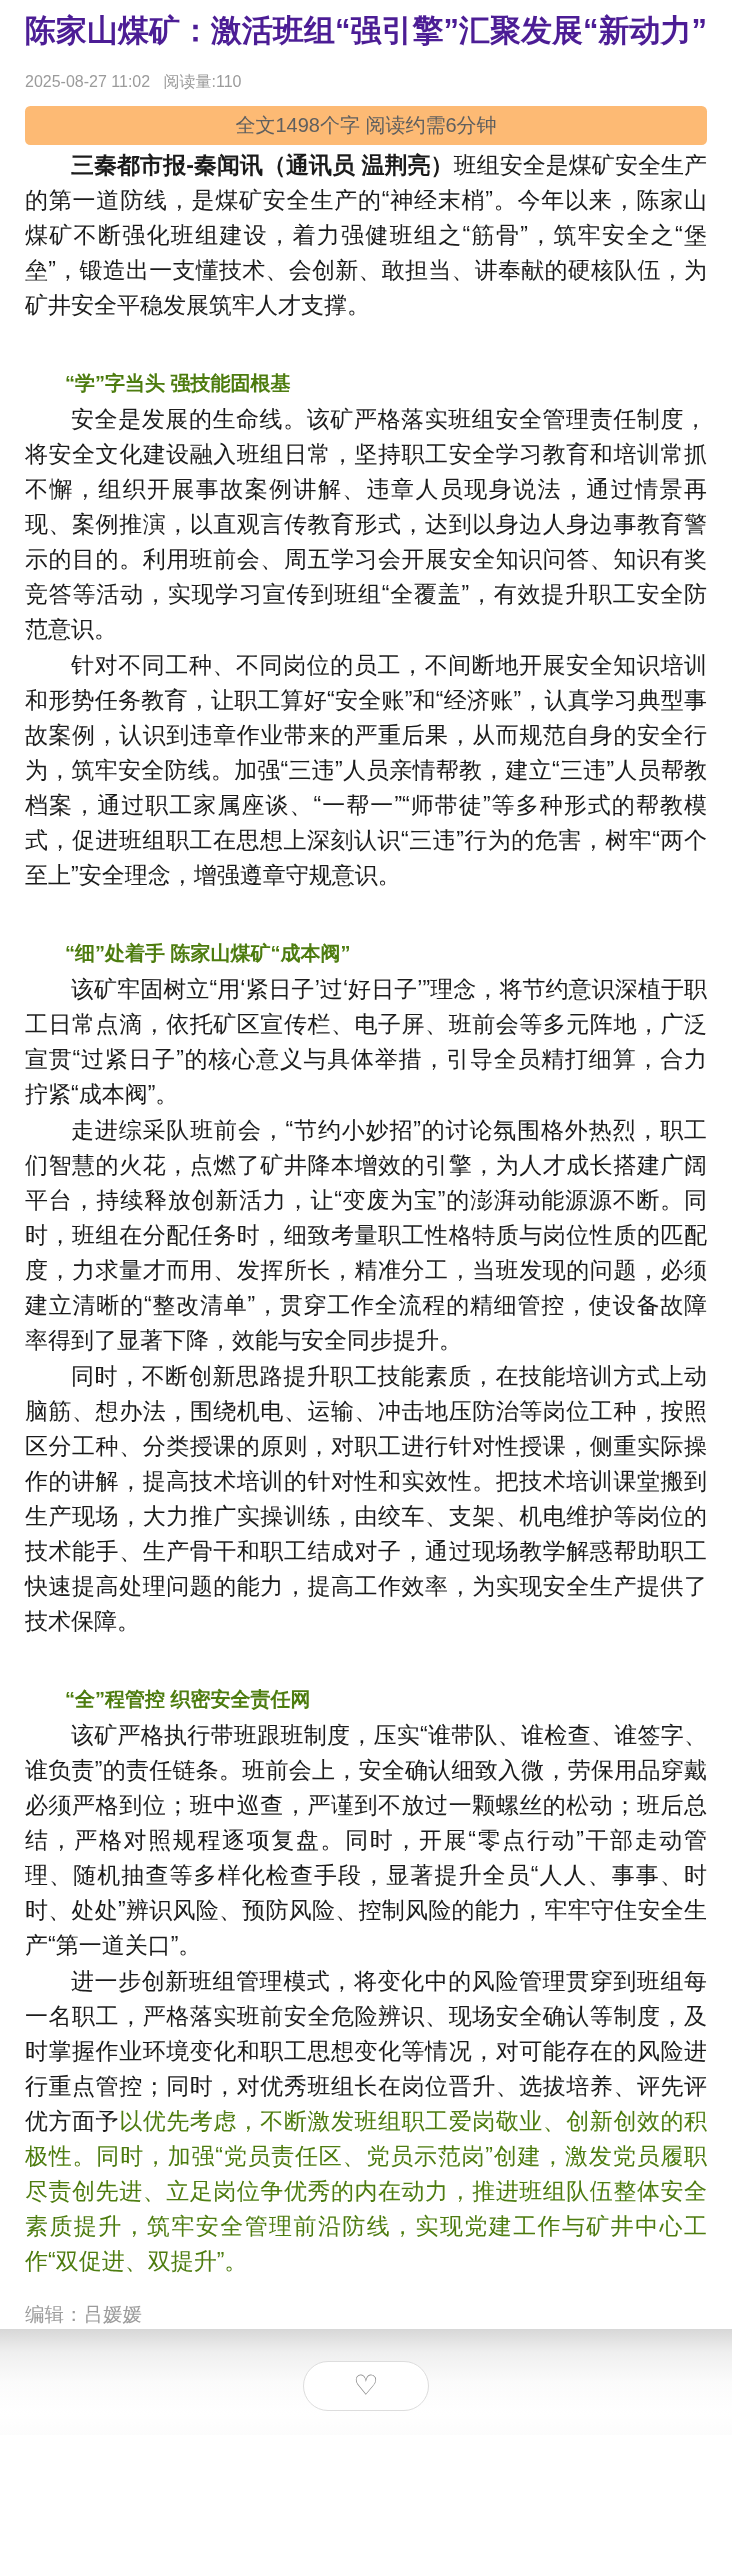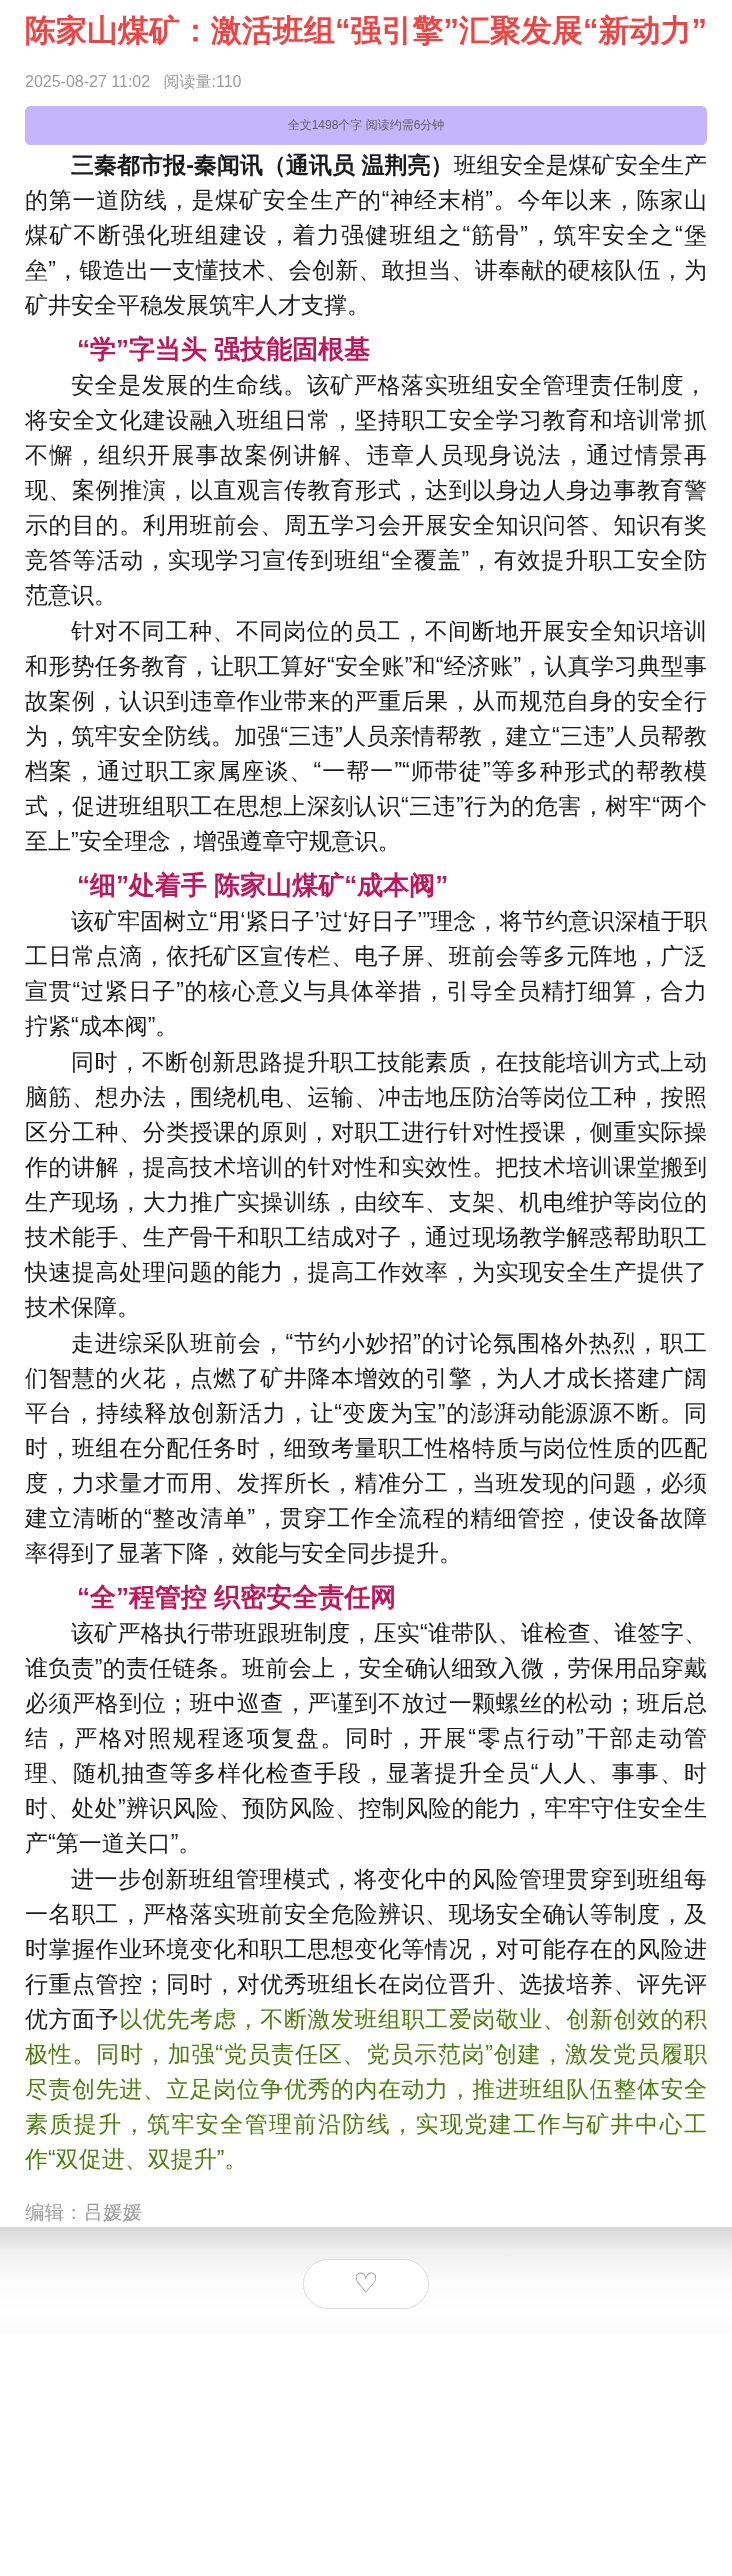--- a/index.html
+++ b/index.html
@@ -15,57 +15,57 @@
     width:732px;
     height:2576px;
     background:#fff;
     overflow:hidden;
   }
   .title {
     margin:8.9px 25px 0;
     font-size:31px;
     line-height:44px;
     font-weight:bold;
-    color:#ef4444;
+    color:#4c1d95;
   }
   .meta {
     margin:17.7px 25px 0;
     font-size:16px;
     color:#9b9b9b;
     line-height:21px;
   }
   .meta .read-count { margin-left:8.9px;margin-top:24px; }
   .summary {
     margin:14px 25px 0;
     height:39px;
     line-height:39px;
-    background:#c4b5fd;
+    background:#fdba74;
     border-radius:5.3px;
     text-align:center;
-    font-size:12px;
+    font-size:20px;
     color:#5f5f5f;
   }
   .article {
     margin:3.5px 25px 0;
     font-size:23px;
     line-height:35px;
     color:#1b1b1b;
     text-align:justify;
   }
   .article p {
     margin-top:1px;
     text-indent:2em;
   }
   .article h2 {
-    margin-top:9px;
-    font-size:26px;
+    margin-top:43px;
+    font-size:20px;
     line-height:35px;
     font-weight:bold;
     text-indent:2em;
-    color:#be185d;
+    color:#4d7c0f;
   }
   .lead-bold { font-weight:bold; }
   .gray-tail { color:#4d7c0f; }
   .editor-line {
     margin:0 25px;
     font-size:19.5px;
     color:#9c9c9c;
     line-height:26.6px;
     font-family:Liberation Serif, serif;
   }
@@ -146,22 +146,22 @@
 
   <div class="article">
     <p><span class="lead-bold">三秦都市报-秦闻讯（通讯员 温荆亮）</span><span>班组安全是煤矿安全生产的第一道防线，是煤矿安全生产的“神经末梢”。今年以来，陈家山煤矿不断强化班组建设，着力强健班组之“筋骨”，筑牢安全之“堡垒”，锻造出一支懂技术、会创新、敢担当、讲奉献的硬核队伍，为矿井安全平稳发展筑牢人才支撑。</span></p>
 
     <h2>“学”字当头 强技能固根基</h2>
     <p>安全是发展的生命线。该矿严格落实班组安全管理责任制度，将安全文化建设融入班组日常，坚持职工安全学习教育和培训常抓不懈，组织开展事故案例讲解、违章人员现身说法，通过情景再现、案例推演，以直观言传教育形式，达到以身边人身边事教育警示的目的。利用班前会、周五学习会开展安全知识问答、知识有奖竞答等活动，实现学习宣传到班组“全覆盖”，有效提升职工安全防范意识。</p>
     <p>针对不同工种、不同岗位的员工，不间断地开展安全知识培训和形势任务教育，让职工算好“安全账”和“经济账”，认真学习典型事故案例，认识到违章作业带来的严重后果，从而规范自身的安全行为，筑牢安全防线。加强“三违”人员亲情帮教，建立“三违”人员帮教档案，通过职工家属座谈、“一帮一”“师带徒”等多种形式的帮教模式，促进班组职工在思想上深刻认识“三违”行为的危害，树牢“两个至上”安全理念，增强遵章守规意识。</p>
 
     <h2>“细”处着手 陈家山煤矿“成本阀”</h2>
     <p>该矿牢固树立“用‘紧日子’过‘好日子’”理念，将节约意识深植于职工日常点滴，依托矿区宣传栏、电子屏、班前会等多元阵地，广泛宣贯“过紧日子”的核心意义与具体举措，引导全员精打细算，合力拧紧“成本阀”。</p>
+    <p>走进综采队班前会，“节约小妙招”的讨论氛围格外热烈，职工们智慧的火花，点燃了矿井降本增效的引擎，为人才成长搭建广阔平台，持续释放创新活力，让“变废为宝”的澎湃动能源源不断。同时，班组在分配任务时，细致考量职工性格特质与岗位性质的匹配度，力求量才而用、发挥所长，精准分工，当班发现的问题，必须建立清晰的“整改清单”，贯穿工作全流程的精细管控，使设备故障率得到了显著下降，效能与安全同步提升。</p>
     <p>同时，不断创新思路提升职工技能素质，在技能培训方式上动脑筋、想办法，围绕机电、运输、冲击地压防治等岗位工种，按照区分工种、分类授课的原则，对职工进行针对性授课，侧重实际操作的讲解，提高技术培训的针对性和实效性。把技术培训课堂搬到生产现场，大力推广实操训练，由绞车、支架、机电维护等岗位的技术能手、生产骨干和职工结成对子，通过现场教学解惑帮助职工快速提高处理问题的能力，提高工作效率，为实现安全生产提供了技术保障。</p>
-    <p>走进综采队班前会，“节约小妙招”的讨论氛围格外热烈，职工们智慧的火花，点燃了矿井降本增效的引擎，为人才成长搭建广阔平台，持续释放创新活力，让“变废为宝”的澎湃动能源源不断。同时，班组在分配任务时，细致考量职工性格特质与岗位性质的匹配度，力求量才而用、发挥所长，精准分工，当班发现的问题，必须建立清晰的“整改清单”，贯穿工作全流程的精细管控，使设备故障率得到了显著下降，效能与安全同步提升。</p>
 
     <h2>“全”程管控 织密安全责任网</h2>
     <p>该矿严格执行带班跟班制度，压实“谁带队、谁检查、谁签字、谁负责”的责任链条。班前会上，安全确认细致入微，劳保用品穿戴必须严格到位；班中巡查，严谨到不放过一颗螺丝的松动；班后总结，严格对照规程逐项复盘。同时，开展“零点行动”干部走动管理、随机抽查等多样化检查手段，显著提升全员“人人、事事、时时、处处”辨识风险、预防风险、控制风险的能力，牢牢守住安全生产“第一道关口”。</p>
     <p><span>进一步创新班组管理模式，将变化中的风险管理贯穿到班组每一名职工，严格落实班前安全危险辨识、现场安全确认等制度，及时掌握作业环境变化和职工思想变化等情况，对可能存在的风险进行重点管控；同时，对优秀班组长在岗位晋升、选拔培养、评先评优方面予</span><span class="gray-tail">以优先考虑，不断激发班组职工爱岗敬业、创新创效的积极性。同时，加强“党员责任区、党员示范岗”创建，激发党员履职尽责创先进、立足岗位争优秀的内在动力，推进班组队伍整体安全素质提升，筑牢安全管理前沿防线，实现党建工作与矿井中心工作“双促进、双提升”。</span></p>
   </div>
 
   <div class="editor-line first">编辑：吕媛媛</div>
 
 
   <div class="fade">

